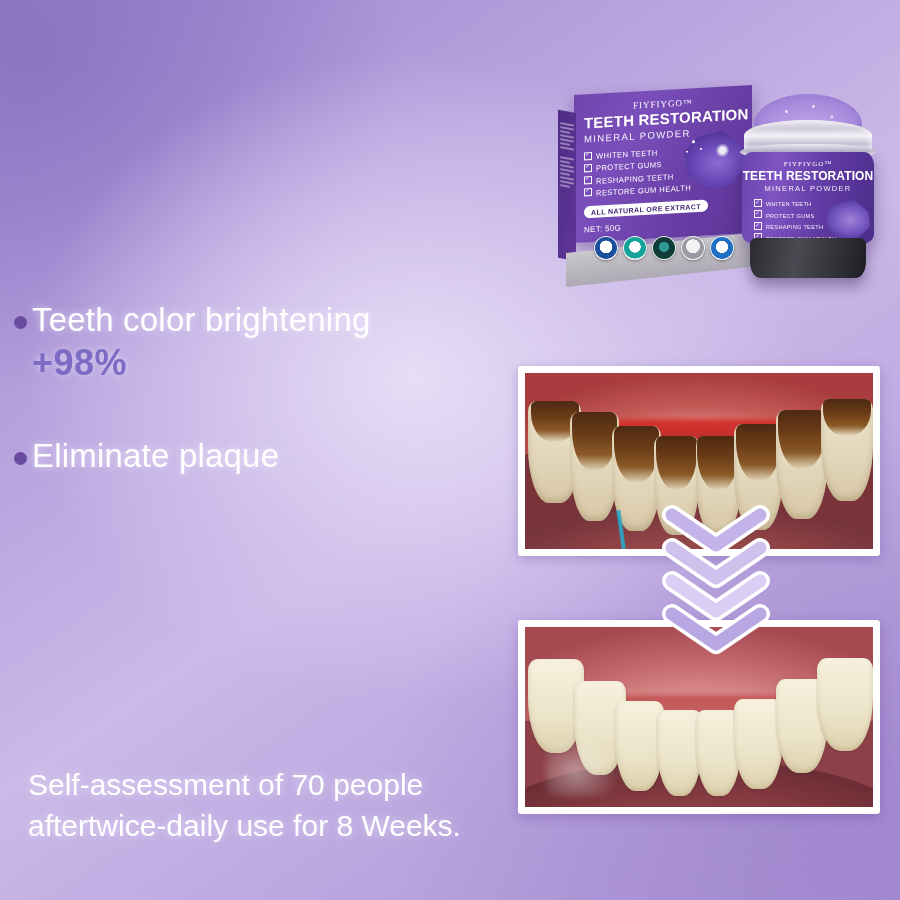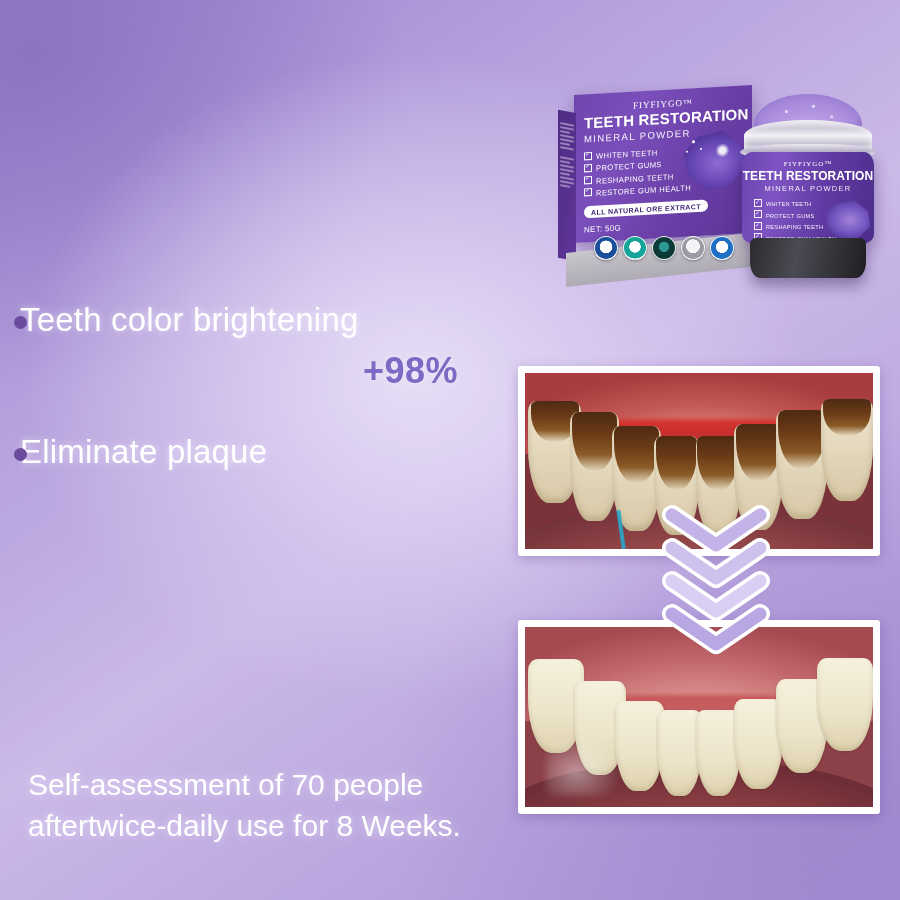--- a/index.html
+++ b/index.html
@@ -23,41 +23,41 @@
     font-size:62px;line-height:0.93;font-weight:400;letter-spacing:1px;
     color:#4a33b5;
     -webkit-text-stroke:3px #ffffff;
     paint-order:stroke fill;
     text-shadow:0 0 8px rgba(255,255,255,.85), 0 0 16px rgba(255,255,255,.45);
   }
   .headline .l2{display:block;}
 
   
   .bullets{position:absolute;left:0;top:300px;width:500px;}
-  .brow{position:relative;padding-left:20px;margin-bottom:16px;}
+  .brow{position:relative;padding-left:32px;margin-bottom:16px;}
   .dot{
     position:absolute;left:14px;width:13px;height:13px;border-radius:50%;
     background:#6b4b9e;
   }
   .btext{
     color:#ffffff;font-size:33px;line-height:1.22;font-weight:400;
     text-shadow:0 0 7px rgba(255,255,255,.55);
     letter-spacing:.2px;
   }
   .pct{
     color:#7b6bc4;font-size:36px;font-weight:700;
     text-shadow:0 0 6px rgba(255,255,255,.45);
     letter-spacing:.5px;
   }
   .r1 .dot{top:16px;}
-  .r1 .pctline{text-align:right;padding-right:42px;margin-top:10px;}
+  .r1 .pctline{text-align:left;padding-right:42px;margin-top:2px;}
   .r2{margin-top:36px;}
   .r2 .dot{top:48px;}
   .r2 .line2{display:flex;align-items:baseline;gap:56px;}
-  .r3{margin-top:40px;}
+  .r3{margin-top:52px;}
   .r3 .dot{top:16px;}
   .r3 .line{display:flex;align-items:baseline;gap:22px;}
 
   
   .banner{
     position:absolute;left:0;top:683px;width:423px;height:53px;
     background:#5a2d91;display:flex;align-items:center;
     box-shadow:0 2px 6px rgba(80,45,130,.35);
   }
   .banner span{

